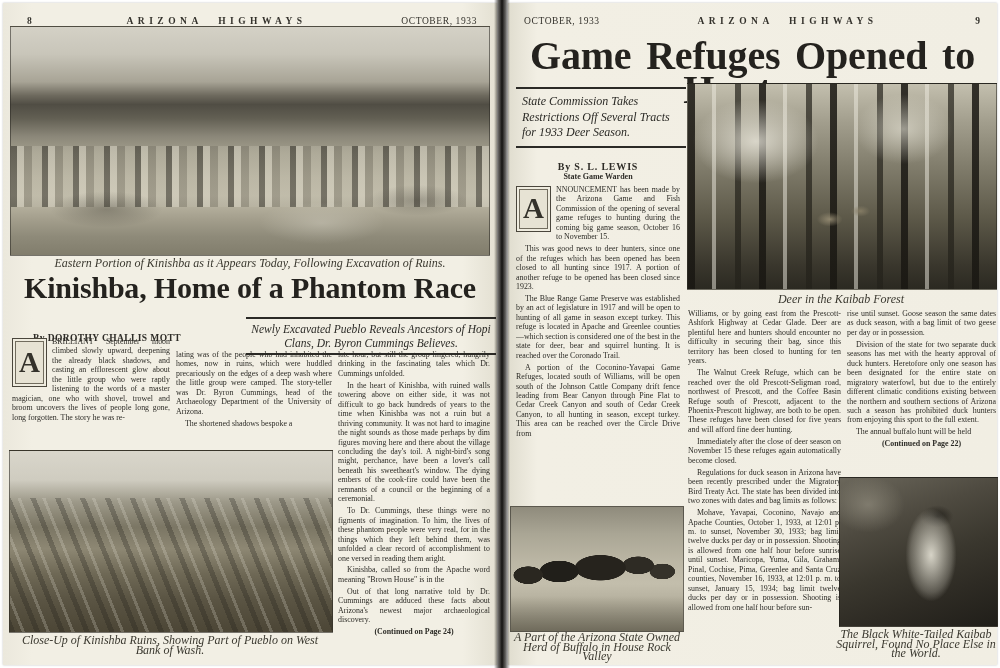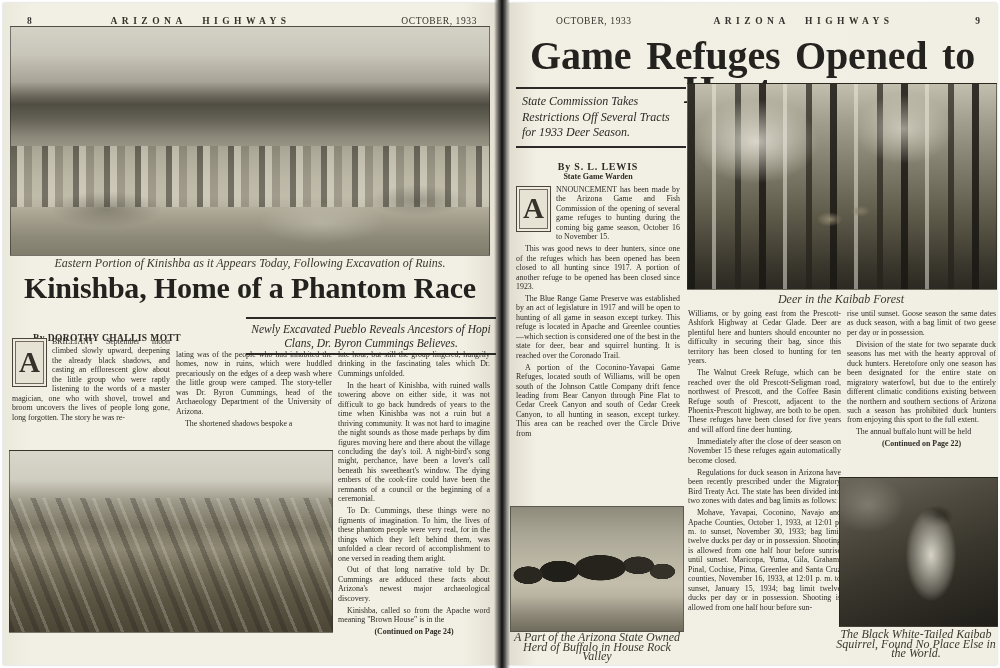--- a/index.html
+++ b/index.html
@@ -7,21 +7,21 @@
           font-family:"Liberation Serif",serif;color:#2b2a26;}
   .page{position:absolute;top:3px;height:662px;box-shadow:0 0 2px rgba(0,0,0,.25);}
   #left-page{left:3px;width:494px;background:linear-gradient(90deg,#ebe8dc 0%,#f2efe4 6%,#f2efe4 93%,#e3e0d2 100%);}
   #right-page{left:508px;width:489px;background:linear-gradient(90deg,#e0ddcf 0%,#f2efe4 6%,#f1eee3 100%);}
   #gutter{position:absolute;left:494px;top:0;width:16px;height:668px;z-index:5;
           background:linear-gradient(90deg,rgba(18,16,12,0) 0%,rgba(18,16,12,.65) 28%,#141210 50%,rgba(18,16,12,.65) 72%,rgba(18,16,12,0) 100%);}
   .hdr{position:absolute;top:13px;display:flex;justify-content:space-between;align-items:baseline;
        font-size:9.5px;color:#34322c;}
   .masthead{letter-spacing:4.5px;word-spacing:9px;font-weight:600;}
   .pagenum{font-weight:700;}
-  .issuedate{letter-spacing:.6px;margin-left:32px;}
+  .issuedate{letter-spacing:.6px;}
   .photo{position:absolute;border:1px solid rgba(40,38,32,.55);overflow:hidden;}
   .layer{position:absolute;inset:0;}
   .cap{position:absolute;font-style:italic;font-size:12px;line-height:9.6px;text-align:center;color:#3a382f;}
   .headline{position:absolute;left:0;font-weight:700;text-align:center;color:#24221e;letter-spacing:-0.2px;}
   .deck{position:absolute;border-top:2px solid #2b2a26;border-bottom:2px solid #2b2a26;
         font-weight:400;font-style:italic;color:#2b2a26;}
   .byline{position:absolute;font-weight:700;color:#2e2c27;}
   .col{position:absolute;font-size:7.9px;line-height:9.45px;text-align:justify;overflow:hidden;color:#2c2b26;}
   .col p{margin:0 0 2.5px 0;text-indent:9px;}
   .col p.first{text-indent:0;}
@@ -95,28 +95,29 @@
 
     <div class="col" style="left:173px;top:347px;width:156px;height:95px;">
       <p class="first">lating was of the people who had inhabited the homes, now in ruins, which were huddled precariously on the edges of a deep wash where the little group were camped.  The story-teller was Dr. Byron Cummings, head of the Archaeology Department of the University of Arizona.</p>
       <p>The shortened shadows bespoke a</p>
     </div>
 
     <div class="col" style="left:335px;top:347px;width:152px;height:300px;">
       <p class="first">late hour, but still the group lingered, hungrily drinking in the fascinating tales which Dr. Cummings unfolded.</p>
       <p>In the heart of Kinishba, with ruined walls towering above on either side, it was not difficult to go back hundreds of years to the time when Kinishba was not a ruin but a thriving community.  It was not hard to imagine the night sounds as those made perhaps by dim figures moving here and there about the village concluding the day's toil.  A night-bird's song might, perchance, have been a lover's call beneath his sweetheart's window.  The dying embers of the cook-fire could have been the remnants of a council or the beginning of a ceremonial.</p>
       <p>To Dr. Cummings, these things were no figments of imagination.  To him, the lives of these phantom people were very real, for in the things which they left behind them, was unfolded a clear record of accomplishment to one versed in reading them aright.</p>
+      <p>Kinishba, called so from the Apache word meaning "Brown House" is in the</p>
       <p>Out of that long narrative told by Dr. Cummings are adduced these facts about Arizona's newest major archaeological discovery.</p>
-      <p>Kinishba, called so from the Apache word meaning "Brown House" is in the</p>
       <p class="cont">(Continued on Page 24)</p>
     </div>
 
     <div class="photo photo-closeup" style="left:6px;top:447px;width:322px;height:181px;">
       <div class="layer rubble"></div>
     </div>
+    <div class="cap" style="top:633px;left:6px;width:322px;">Close-Up of Kinishba Ruins, Showing Part of Pueblo on West Bank of Wash.</div>
   </div>
 
   <div class="page" id="right-page">
     <div class="hdr" style="left:16px;width:456px;">
       <span class="issuedate">OCTOBER, 1933</span>
       <span class="masthead">ARIZONA HIGHWAYS</span>
       <span class="pagenum">9</span>
     </div>
 
     <div class="headline" style="top:36px;width:489px;font-size:40px;line-height:34px;word-spacing:5px;">Game Refuges Opened to Hunters</div>

